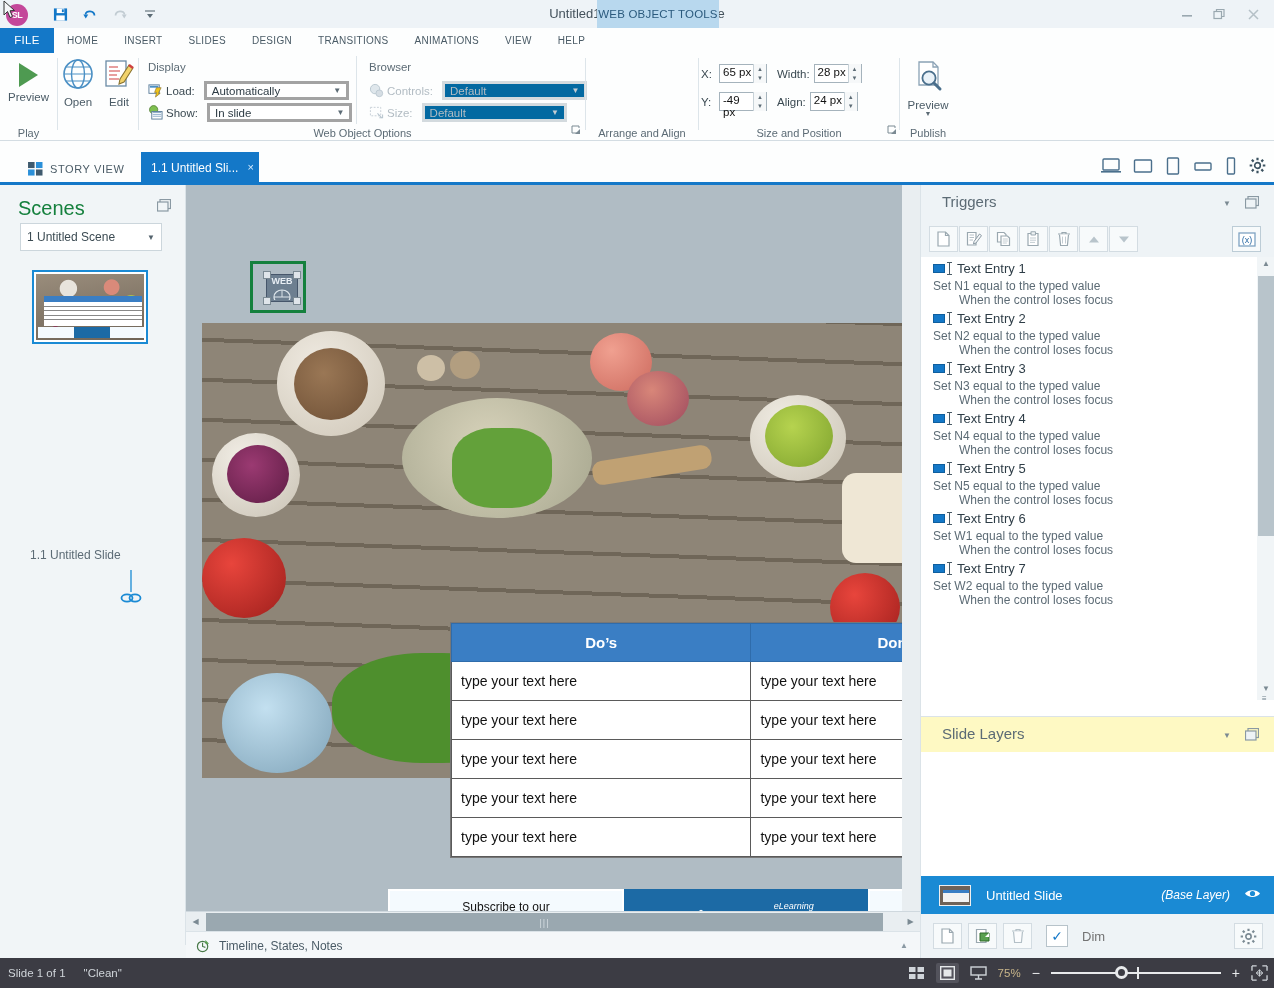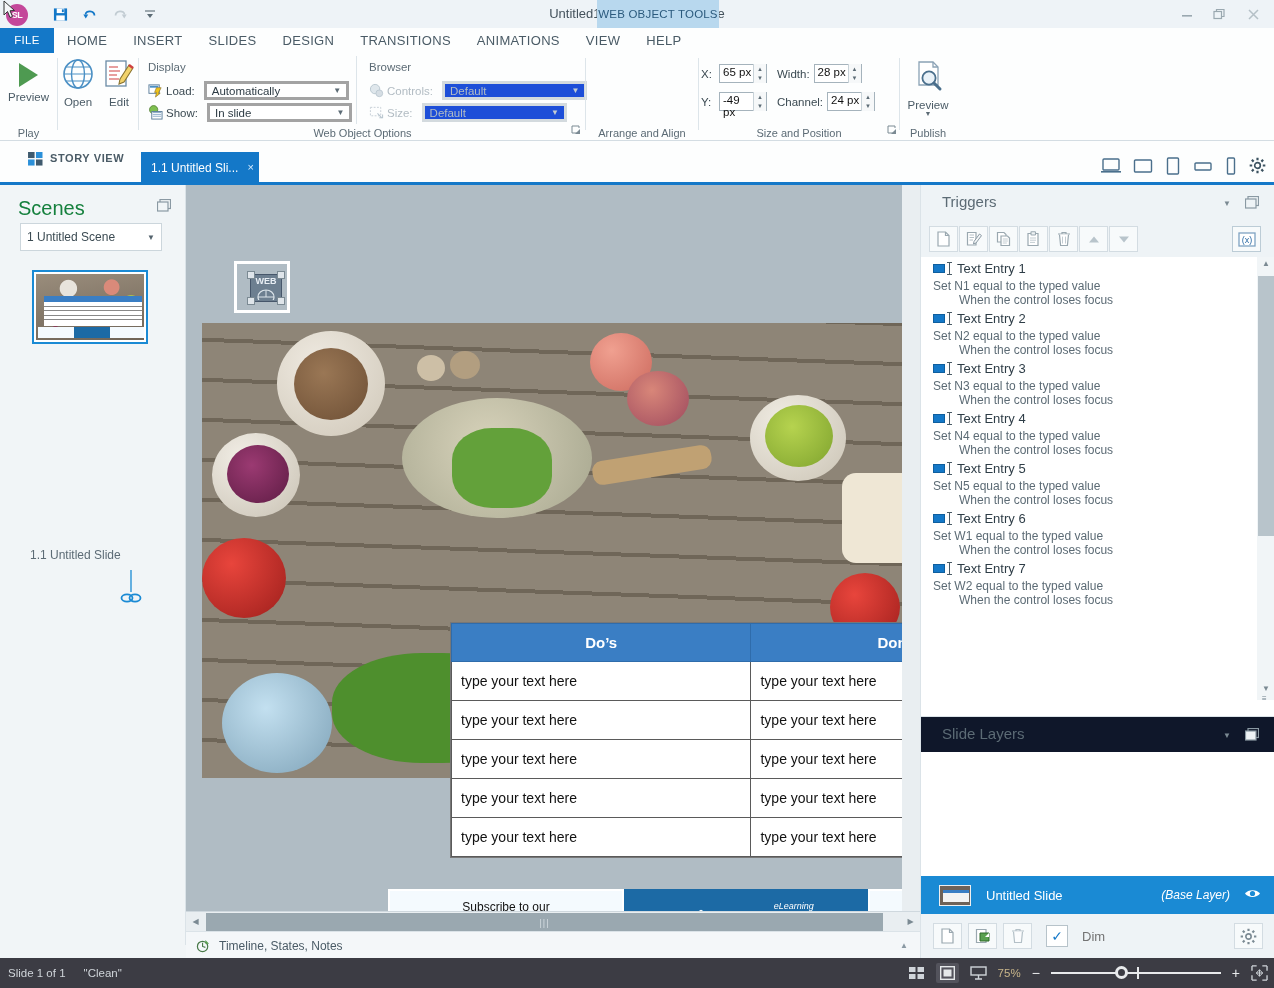--- a/index.html
+++ b/index.html
@@ -29,21 +29,21 @@
   .wincontrols{ position:absolute; right:4px; top:0; width:100px; height:28px; display:flex;
                 align-items:center; justify-content:space-around; }
   .wc{ width:26px; height:24px; display:flex; align-items:center; justify-content:center;
        color:#8a99a3; font-size:14px; cursor:pointer;}
 
   
   .menubar{ position:absolute; left:0; top:28px; width:1274px; height:25px; background:#fdfefe; }
   .file-btn{ position:absolute; left:0; top:0; width:54px; height:25px; background:#1478c8;
              color:#fff; font-size:11.5px; text-align:center; line-height:25px; letter-spacing:.3px; cursor:pointer;}
   .menu-items{ position:absolute; left:54px; top:0; height:25px; display:flex; align-items:center; }
-  .menu-item{ padding:0 13px; height:25px; line-height:25px; font-size:13px; color:#4a5b66;
+  .menu-item{ padding:0 13px; height:25px; line-height:25px; font-size:10px; color:#4a5b66;
               letter-spacing:.3px; cursor:pointer; }
   .options-tab{ position:absolute; left:597px; top:28px; width:122px; height:26px; background:#fff;
                 color:#1478c8; font-size:11.5px; text-align:center; line-height:26px; letter-spacing:.3px; cursor:pointer;}
   .help-circle{ position:absolute; right:6px; top:30px; width:20px; height:20px; border-radius:50%;
                 border:2px solid #1478c8; color:#1478c8; font-size:12px; font-weight:bold;
                 text-align:center; line-height:17px; cursor:pointer;}
 
   
   .ribbon{ position:absolute; left:0; top:53px; width:1274px; height:88px; background:#fdfefe;
            border-bottom:1px solid #d4dde3; }
@@ -64,21 +64,21 @@
   .oe-btn .lbl{ font-size:11.5px; color:#4a5b66; margin-top:2px; }
 
   
   .wob-group{ left:140px; width:445px; }
   .sub-h{ position:absolute; font-size:11.5px; color:#5c6b75; }
   .ctl-row{ position:absolute; display:flex; align-items:center; }
   .ctl-lbl{ font-size:11.5px; color:#3b4a52; margin-right:4px; }
   .ctl-lbl.dis{ color:#b2bcc3; }
   .combo{ height:19px; border:3px solid #a3a3a3; background:#fff; display:flex; align-items:center;
           padding:0 2px 0 5px; font-size:11.5px; color:#2d3b44; cursor:pointer;}
-  .combo.dis{ border-color:#d3dade; color:#b2bcc3; background:#1d4ed8; }
+  .combo.dis{ border-color:#d3dade; color:#b2bcc3; background:#0369a1; }
   .combo .cv{ flex:1; }
   .combo .arw{ width:13px; text-align:center; color:#5c6b75; font-size:8px; }
   .combo.dis .arw{ color:#c3ccd2; }
   .mini-ic{ width:15px; height:15px; margin-right:3px; display:inline-block; }
 
   
   .arr-group{ left:586px; width:112px; }
   
   .sp-group{ left:699px; width:200px; }
   .spin{ position:relative; width:48px; height:19px; border:1px solid #a5b3bc; background:#fff;
@@ -88,22 +88,22 @@
   .spin .sb i{ flex:1; display:flex; align-items:center; justify-content:center; font-size:6px;
                color:#5c6b75; font-style:normal;}
   
   .pub-group{ left:900px; width:56px; }
 
   .dlg-launch{ position:absolute; bottom:4px; font-size:9px; color:#7b8a93; cursor:pointer; }
 
   
   .tabstrip{ position:absolute; left:0; top:141px; width:1274px; height:44px; background:#fdfefe;
              border-bottom:3px solid #1478c8; }
-  .story-tab{ position:absolute; left:28px; top:11px; height:33px; display:flex; 
-              gap:7px; font-size:11px; color:#4a5b66; letter-spacing:.6px; cursor:pointer;font-weight:bold;}
+  .story-tab{ position:absolute; left:28px; top:11px; height:33px; display:flex; align-items:center;
+              gap:7px; font-size:11px; color:#4a5b66; letter-spacing:.6px; cursor:pointer;}
   .slide-tab{ position:absolute; left:141px; top:11px; width:118px; height:33px; background:#1478c8;
               color:#fff; font-size:12px; line-height:33px; padding-left:10px; cursor:pointer; }
   .slide-tab .x{ position:absolute; right:5px; top:-1px; font-size:11px; color:#d6ecff; cursor:pointer;}
   .devicebar{ position:absolute; right:8px; top:12px; height:28px; display:flex; align-items:center; gap:12px;}
   .dev{ cursor:pointer; }
 
   
   .scenes{ position:absolute; left:0; top:185px; width:186px; height:760px; background:#f1f5f7;
            border-right:1px solid #dbe3e8; }
   .scenes-title{ position:absolute; left:18px; top:12px; font-size:20px; color:#15803d; }
@@ -114,21 +114,21 @@
   .scene-select .arw{ margin-left:auto; font-size:8px; color:#54636d;}
   .thumb-wrap{ position:absolute; left:32px; top:85px; width:116px; height:74px; border:2px solid #1a8ad4;
                background:#fff; padding:2px; cursor:pointer;}
   .thumb-label{ position:absolute; left:30px; top:363px; font-size:12px; color:#5c6b75; }
   .link-mark{ position:absolute; left:120px; top:385px; }
 
   
   .canvas{ position:absolute; left:186px; top:185px; width:734px; height:726px; background:#b0bcc4; }
   .slideimg{ position:absolute; left:16px; top:138px; width:718px; height:455px;
              background:#7c7468; overflow:hidden; }
-  .wob-ph{ position:absolute; left:48px; top:76px; width:56px; height:52px; border:3px solid #ffffff; }
+  .wob-ph{ position:absolute; left:64px; top:76px; width:56px; height:52px; border:3px solid #15803d; }
   .wob-inner{ position:absolute; left:13px; top:10px; width:32px; height:28px; background:#6d7f90;
               border:1px solid #46566a; }
   .wob-inner .txt{ color:#e8eef4; font-size:9px; font-weight:bold; text-align:center; line-height:13px;
                    font-family:"Liberation Sans", sans-serif; }
   .hnd{ position:absolute; width:8px; height:8px; background:#dfe5ea; border:1px solid #7b8a93; }
 
   
   .slide-table{ position:absolute; left:265px; top:438px; width:600px; height:234px;
                 border-collapse:collapse; background:#fff; box-shadow:0 0 0 1px #777; }
   .slide-table th{ background:#3a7ec4; color:#fff; font-size:15px; font-weight:bold; height:38px;
@@ -197,21 +197,21 @@
   .te-ico .c3{ position:absolute; right:-2px; bottom:-1px; width:5px; height:1px; background:#4a5b66;}
 
   .trig-scroll{ position:absolute; left:336px; top:72px; width:18px; height:443px; background:#f1f5f7;}
   .ts-up{ position:absolute; left:2px; top:2px; width:14px; height:14px; color:#7b8a93; font-size:8px;
           text-align:center; cursor:pointer;}
   .ts-dn{ position:absolute; left:2px; bottom:2px; width:14px; height:14px; color:#7b8a93; font-size:8px;
           text-align:center; cursor:pointer;}
   .ts-thumb{ position:absolute; left:1px; top:19px; width:16px; height:260px; background:#b8c4cb; cursor:pointer;}
   .ts-grip{ position:absolute; left:5px; top:437px; color:#6d7f8a; font-size:8px; }
 
-  .sl-head{ position:absolute; left:0; top:531px; width:354px; height:36px; background:#0f172a;
+  .sl-head{ position:absolute; left:0; top:531px; width:354px; height:36px; background:#fef9c3;
             border-top:1px solid #dbe3e8;}
   .sl-body{ position:absolute; left:0; top:567px; width:354px; height:128px; background:#fff;
             border-bottom:1px solid #dbe3e8;}
   .base-layer{ position:absolute; left:0; top:691px; width:354px; height:38px; background:#1a8ad4;
                display:flex; align-items:center; padding:0 14px 0 18px; color:#fff; cursor:pointer;}
   .bl-thumb{ width:32px; height:21px; background:#6e6258; border:1px solid #efefef; position:relative; overflow:hidden;}
   .bl-name{ margin-left:15px; font-size:13px; }
   .bl-base{ margin-left:auto; font-size:12px; font-style:italic; }
   .bl-eye{ margin-left:14px; }
   .layer-tools{ position:absolute; left:0; top:729px; width:354px; height:44px; background:#eef3f6;
@@ -453,21 +453,21 @@
     </div>
     <div class="ctl-row" style="left:2px; top:39px;">
       <span class="ctl-lbl" style="width:14px;">Y:</span>
       <span class="spin">
         <span>-49 px</span>
         <span class="sb">
             <i>▲</i>
             <i>▼</i>
           </span>
       </span>
-      <span class="ctl-lbl" style="margin-left:10px;">Channel:</span>
+      <span class="ctl-lbl" style="margin-left:10px;">Align:</span>
       <span class="spin">
         <span>24 px</span>
         <span class="sb">
             <i>▲</i>
             <i>▼</i>
           </span>
       </span>
     </div>
     <div class="rgroup-label">Size and Position</div>
     <div class="dlg-launch" style="right:2px;">

